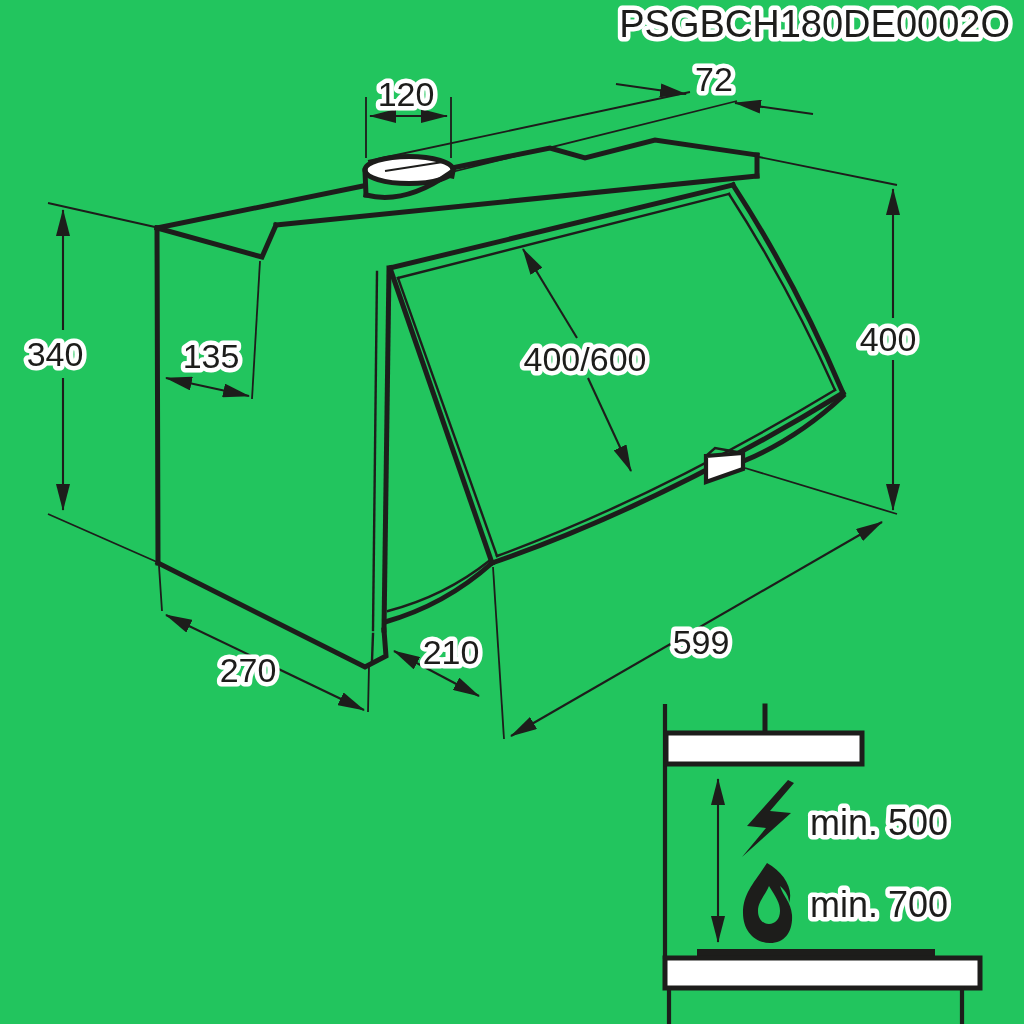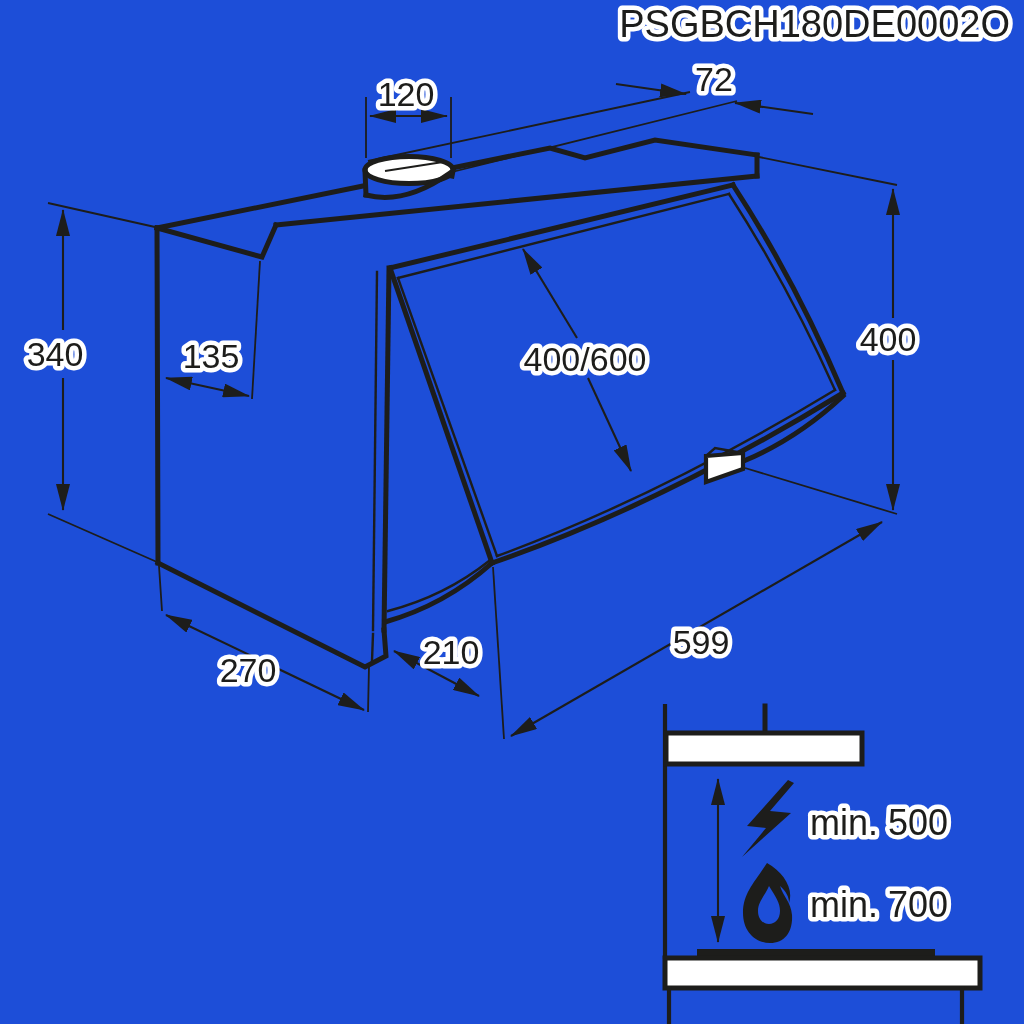--- a/index.html
+++ b/index.html
@@ -4,21 +4,21 @@
 <style>
   html, body {
     margin: 0;
     padding: 0;
     background: #ffffff;
   }
   .canvas {
     position: relative;
     width: 1024px;
     height: 1024px;
-    background: #1d4ed8;
+    background: #22c55e;
     overflow: hidden;
     font-family: "Liberation Sans", "DejaVu Sans", sans-serif;
   }
   svg {
     position: absolute;
     left: 0;
     top: 0;
   }
   svg text {
     font-family: "Liberation Sans", "DejaVu Sans", sans-serif;

